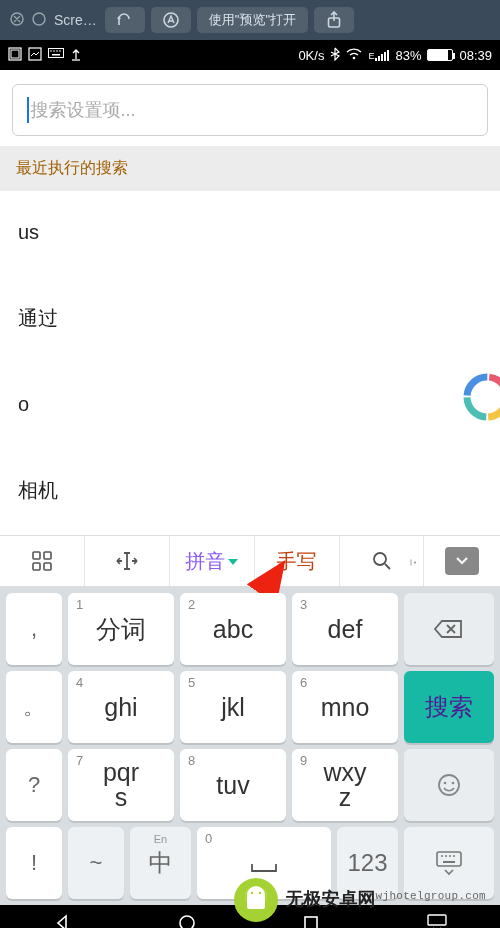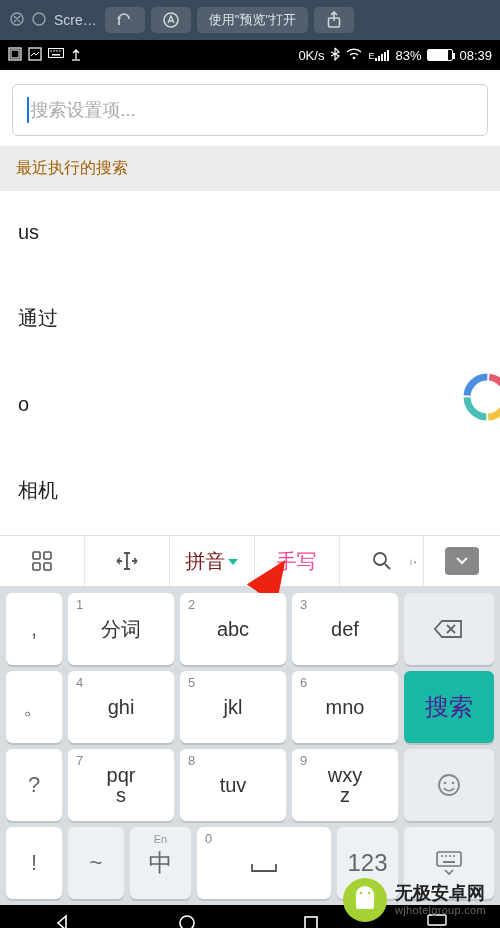--- a/index.html
+++ b/index.html
@@ -103,26 +103,26 @@
       display:flex;
       align-items:stretch;
       background:#fff;
     }
     .kb-tool {
       flex:1;
       display:flex;
       align-items:center;
       justify-content:center;
       font-size: 20px;
-      color:#ec4899;
+      color:#c2410c;
       border-right:1px solid #e6e6e6;
       position:relative;
     }
     .kb-tool:last-child { border-right:none; }
-    .kb-tool.accent { color:#7f1d1d; font-weight:500;}
+    .kb-tool.accent { color:#8b5cf6; font-weight:500;}
     .kb-tool .tri {
       width:0;height:0;border-left:5px solid transparent;border-right:5px solid transparent;border-top:6px solid #1abc9c;margin-left:3px;margin-top:2px;
     }
     .kb-tool.collapse-hold {
       flex: 0.9; display:flex; align-items:center; justify-content:center;
     }
     .collapse-btn {
       width:34px;height:28px;background:#888;border-radius:4px;display:flex;align-items:center;justify-content:center;
     }
     
@@ -148,21 +148,21 @@
       display:flex;
       flex-direction:column;
       align-items:center;
       justify-content:center;
       color:#333;
       position:relative;
     }
     .key-side { width: 56px; font-size:22px; color:#666;}
     .key-main { flex:1; }
     .key .digit { position:absolute; top:4px; left:8px; font-size:13px; color:#888;}
-    .key .letters { font-size:20px; }
+    .key .letters { font-size:25px; }
     .key-action { width: 90px; font-size:22px;}
     .key-bksp { background:#e9edf0;}
     .key-search { background:#18b9a4; color:#4c1d95; font-size:24px;}
     .key-smile { background:#e9edf0; color:#888;}
     .key-bottomside { background:#eef1f3; color:#666;}
     .key-space { flex:2.2; background:#fff;}
     .key .sub { font-size:11px; color:#999; position:absolute; top:6px;}
     .key .main-big { font-size:24px;}
     
     .android-nav {
@@ -181,21 +181,21 @@
       align-items:center;
       gap:8px;
       background: rgba(255,255,255,0.0);
       padding: 2px 4px;
     }
     .wm-logo {
       width:44px;height:44px;border-radius:50%;
       background:#a4d232;
       display:flex;align-items:center;justify-content:center;
     }
-    .wm-text { display:flex; flex-direction:column; line-height:1.15;}
+    .wm-text { display:flex; flex-direction:row; line-height:1.15;font-family:Liberation Mono, monospace;}
     .wm-text .t1 { font-size:18px; font-weight:700; color:#222;}
     .wm-text .t2 { font-size:11px; color:#666; letter-spacing:0.3px;}
   </style>
 </head>
 <body>
 
 <div class="mac-toolbar">
   <div class="mac-left">
     <span class="mac-close">
       <svg width="14" height="14" viewBox="0 0 14 14">

